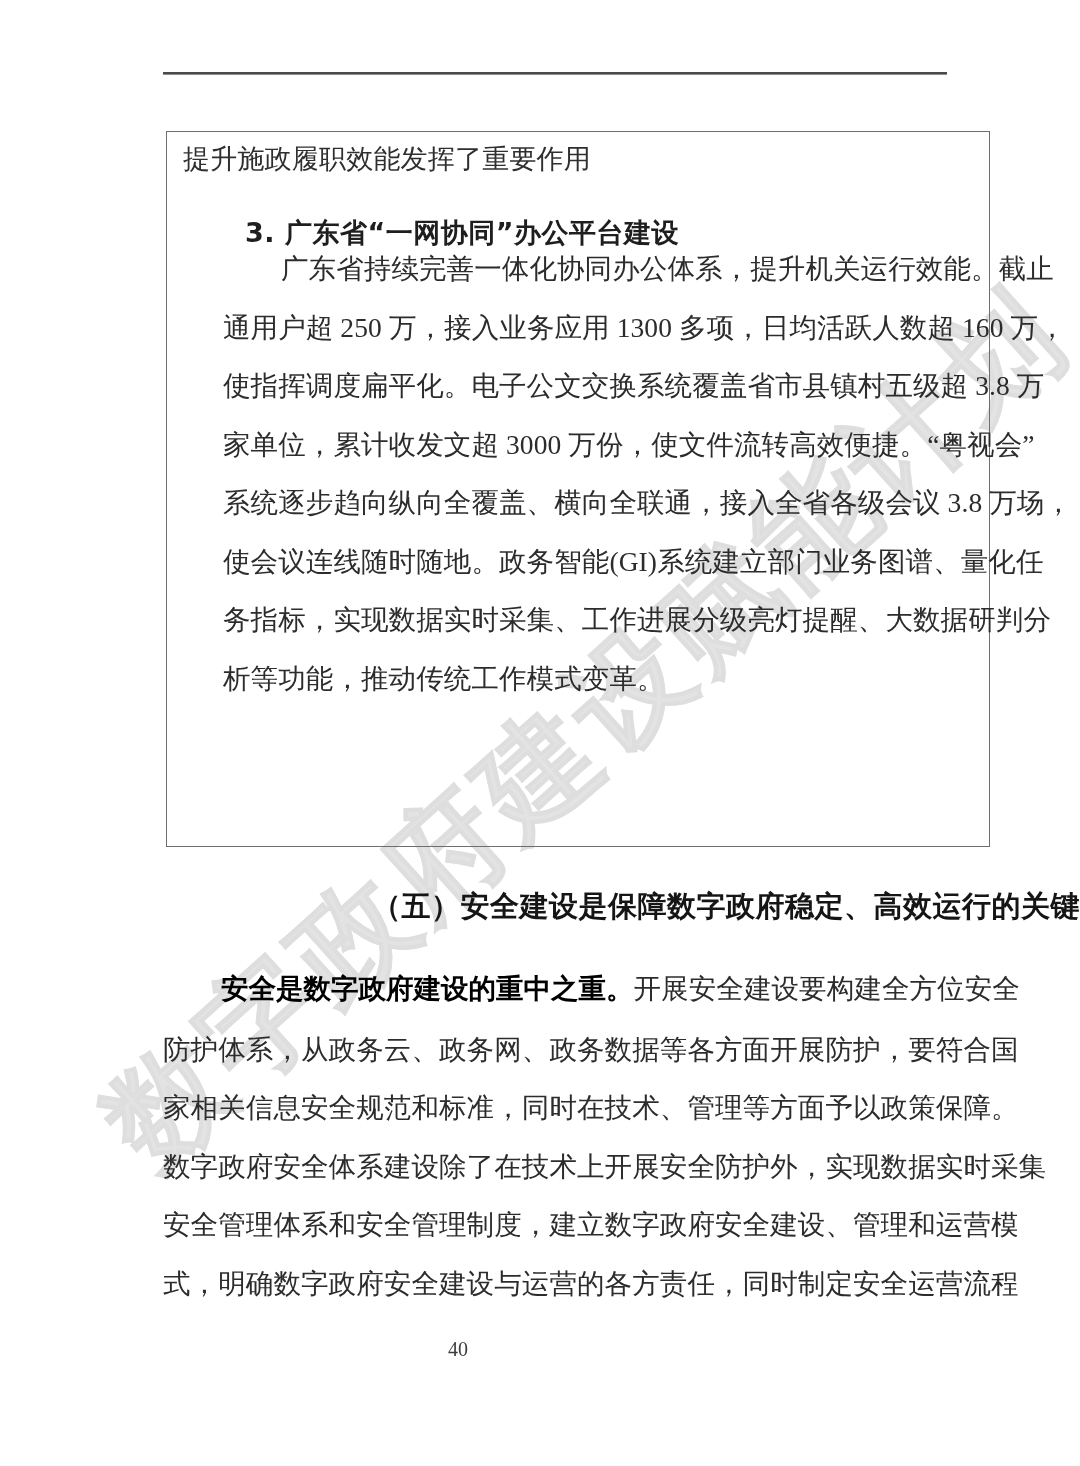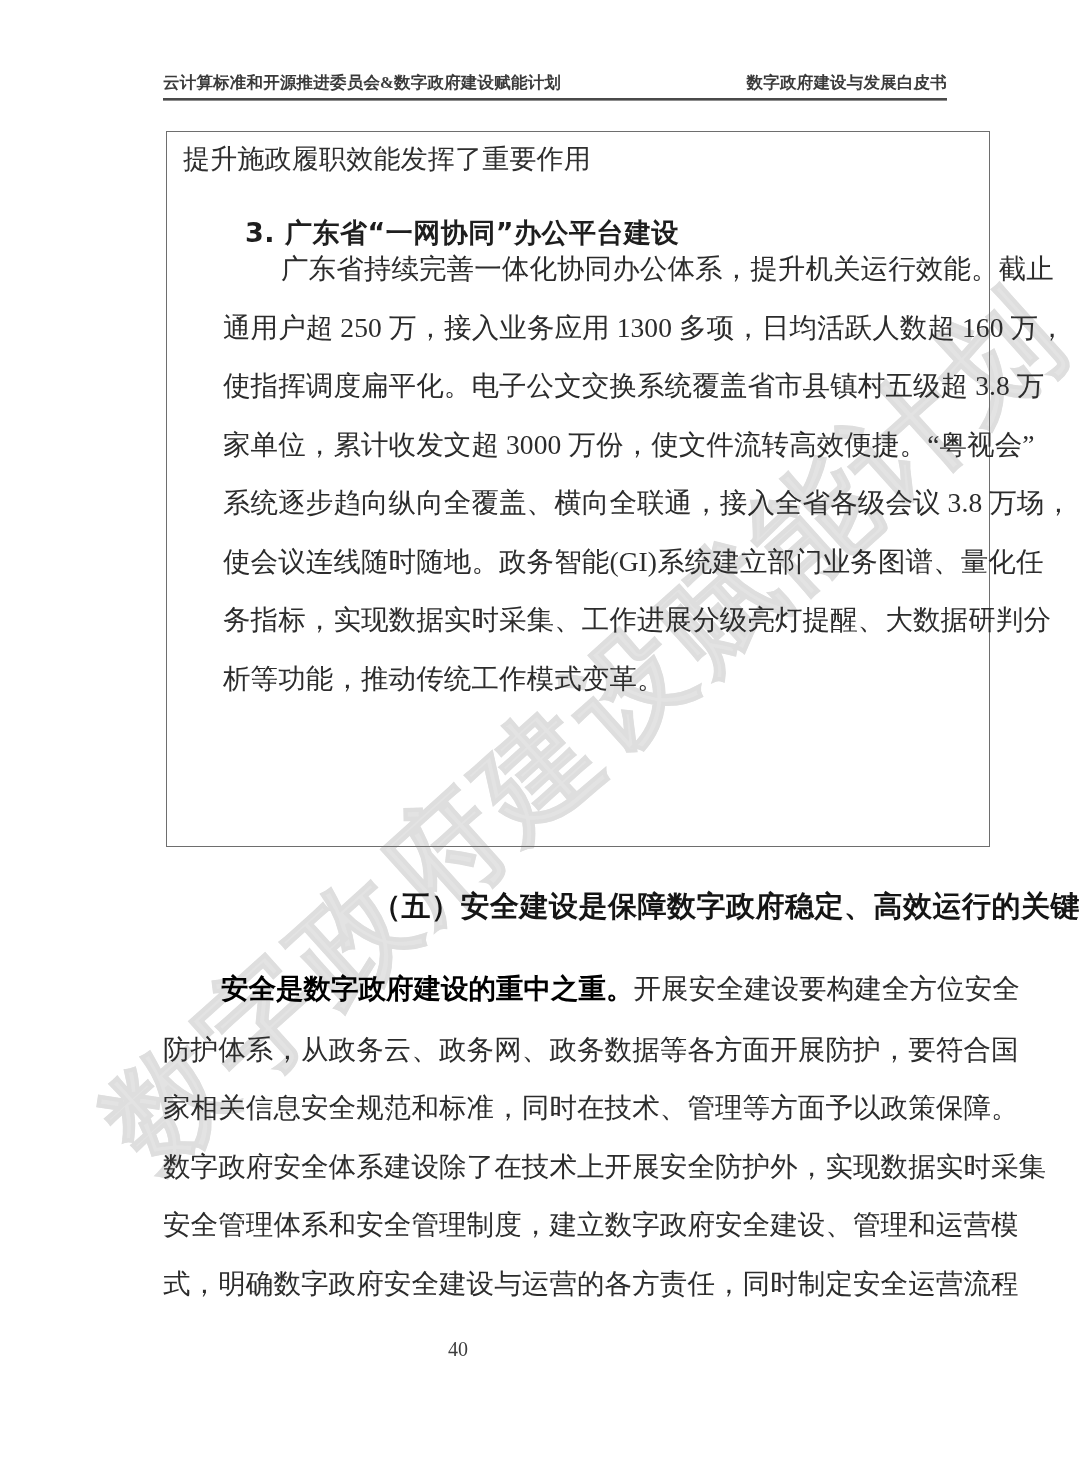--- a/index.html
+++ b/index.html
@@ -172,24 +172,20 @@
 </head>
 <body>
 
 <div id="page">
 
   <div id="watermark-layer">
     <div class="watermark-text" id="watermark-main">数字政府建设赋能计划</div>
   </div>
 
   <div id="header-band">
-    <div id="header-row">
-      <span>云计算标准和开源推进委员会&amp;数字政府建设赋能计划</span>
-      <span>数字政府建设与发展白皮书</span>
-    </div>
     <div id="header-rule"></div>
   </div>
 
   <div id="quote-box">
     <div id="quote-inner">
 
       <div class="body-line carry-line">提升施政履职效能发挥了重要作用</div>
 
       <div id="quote-title">3. 广东省“一网协同”办公平台建设</div>
 

